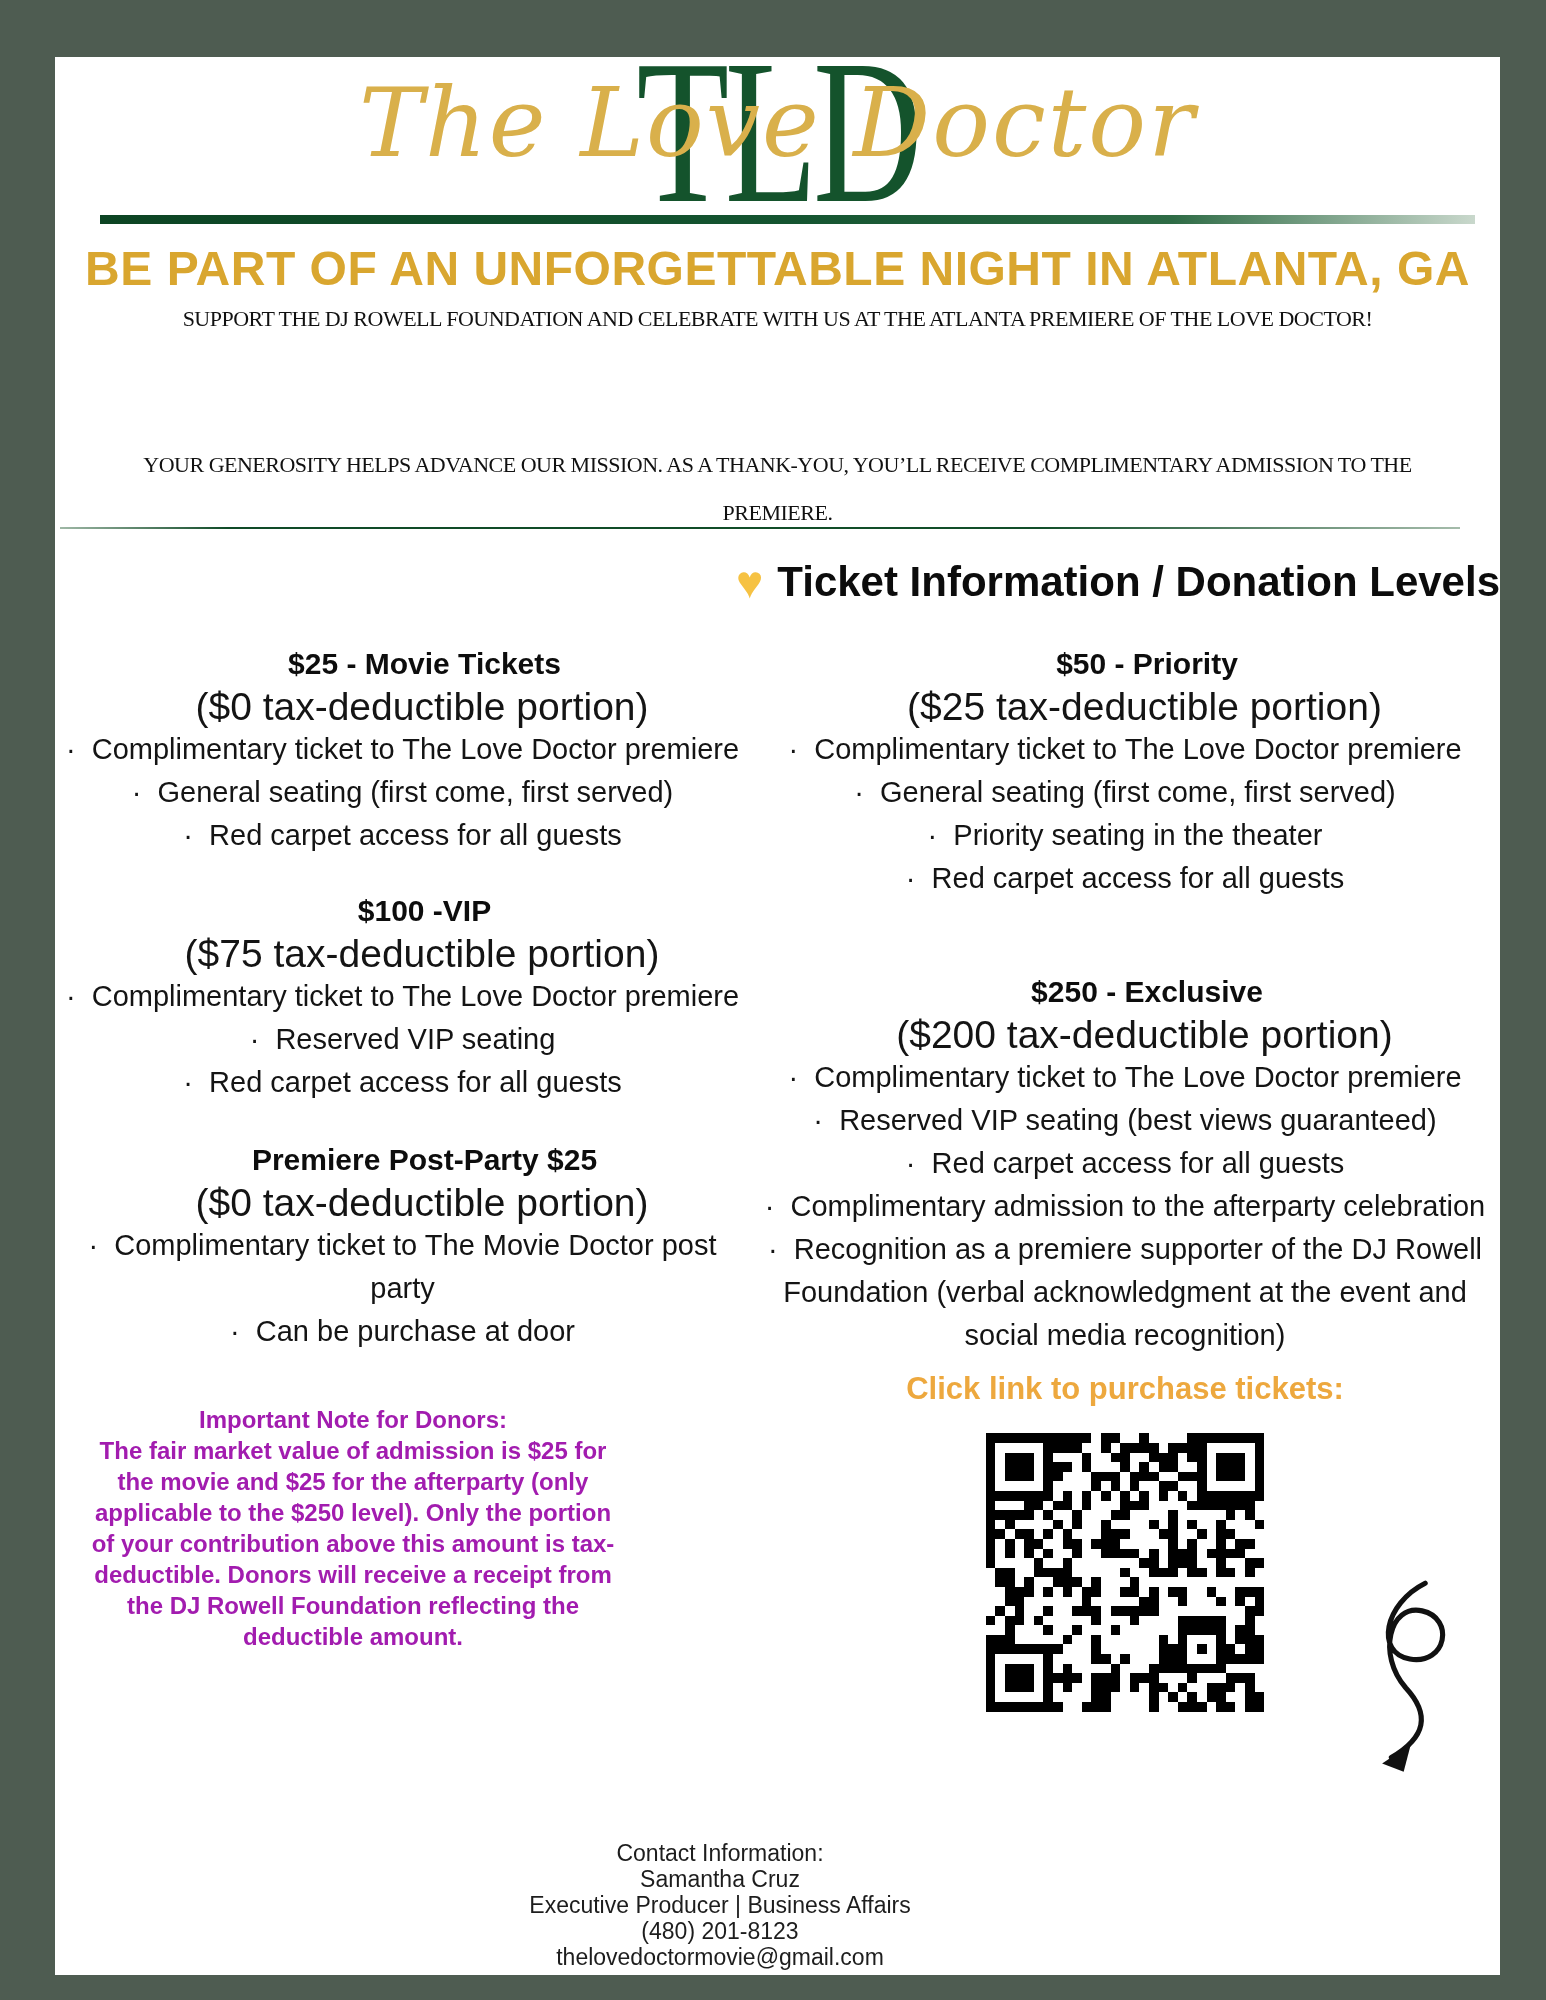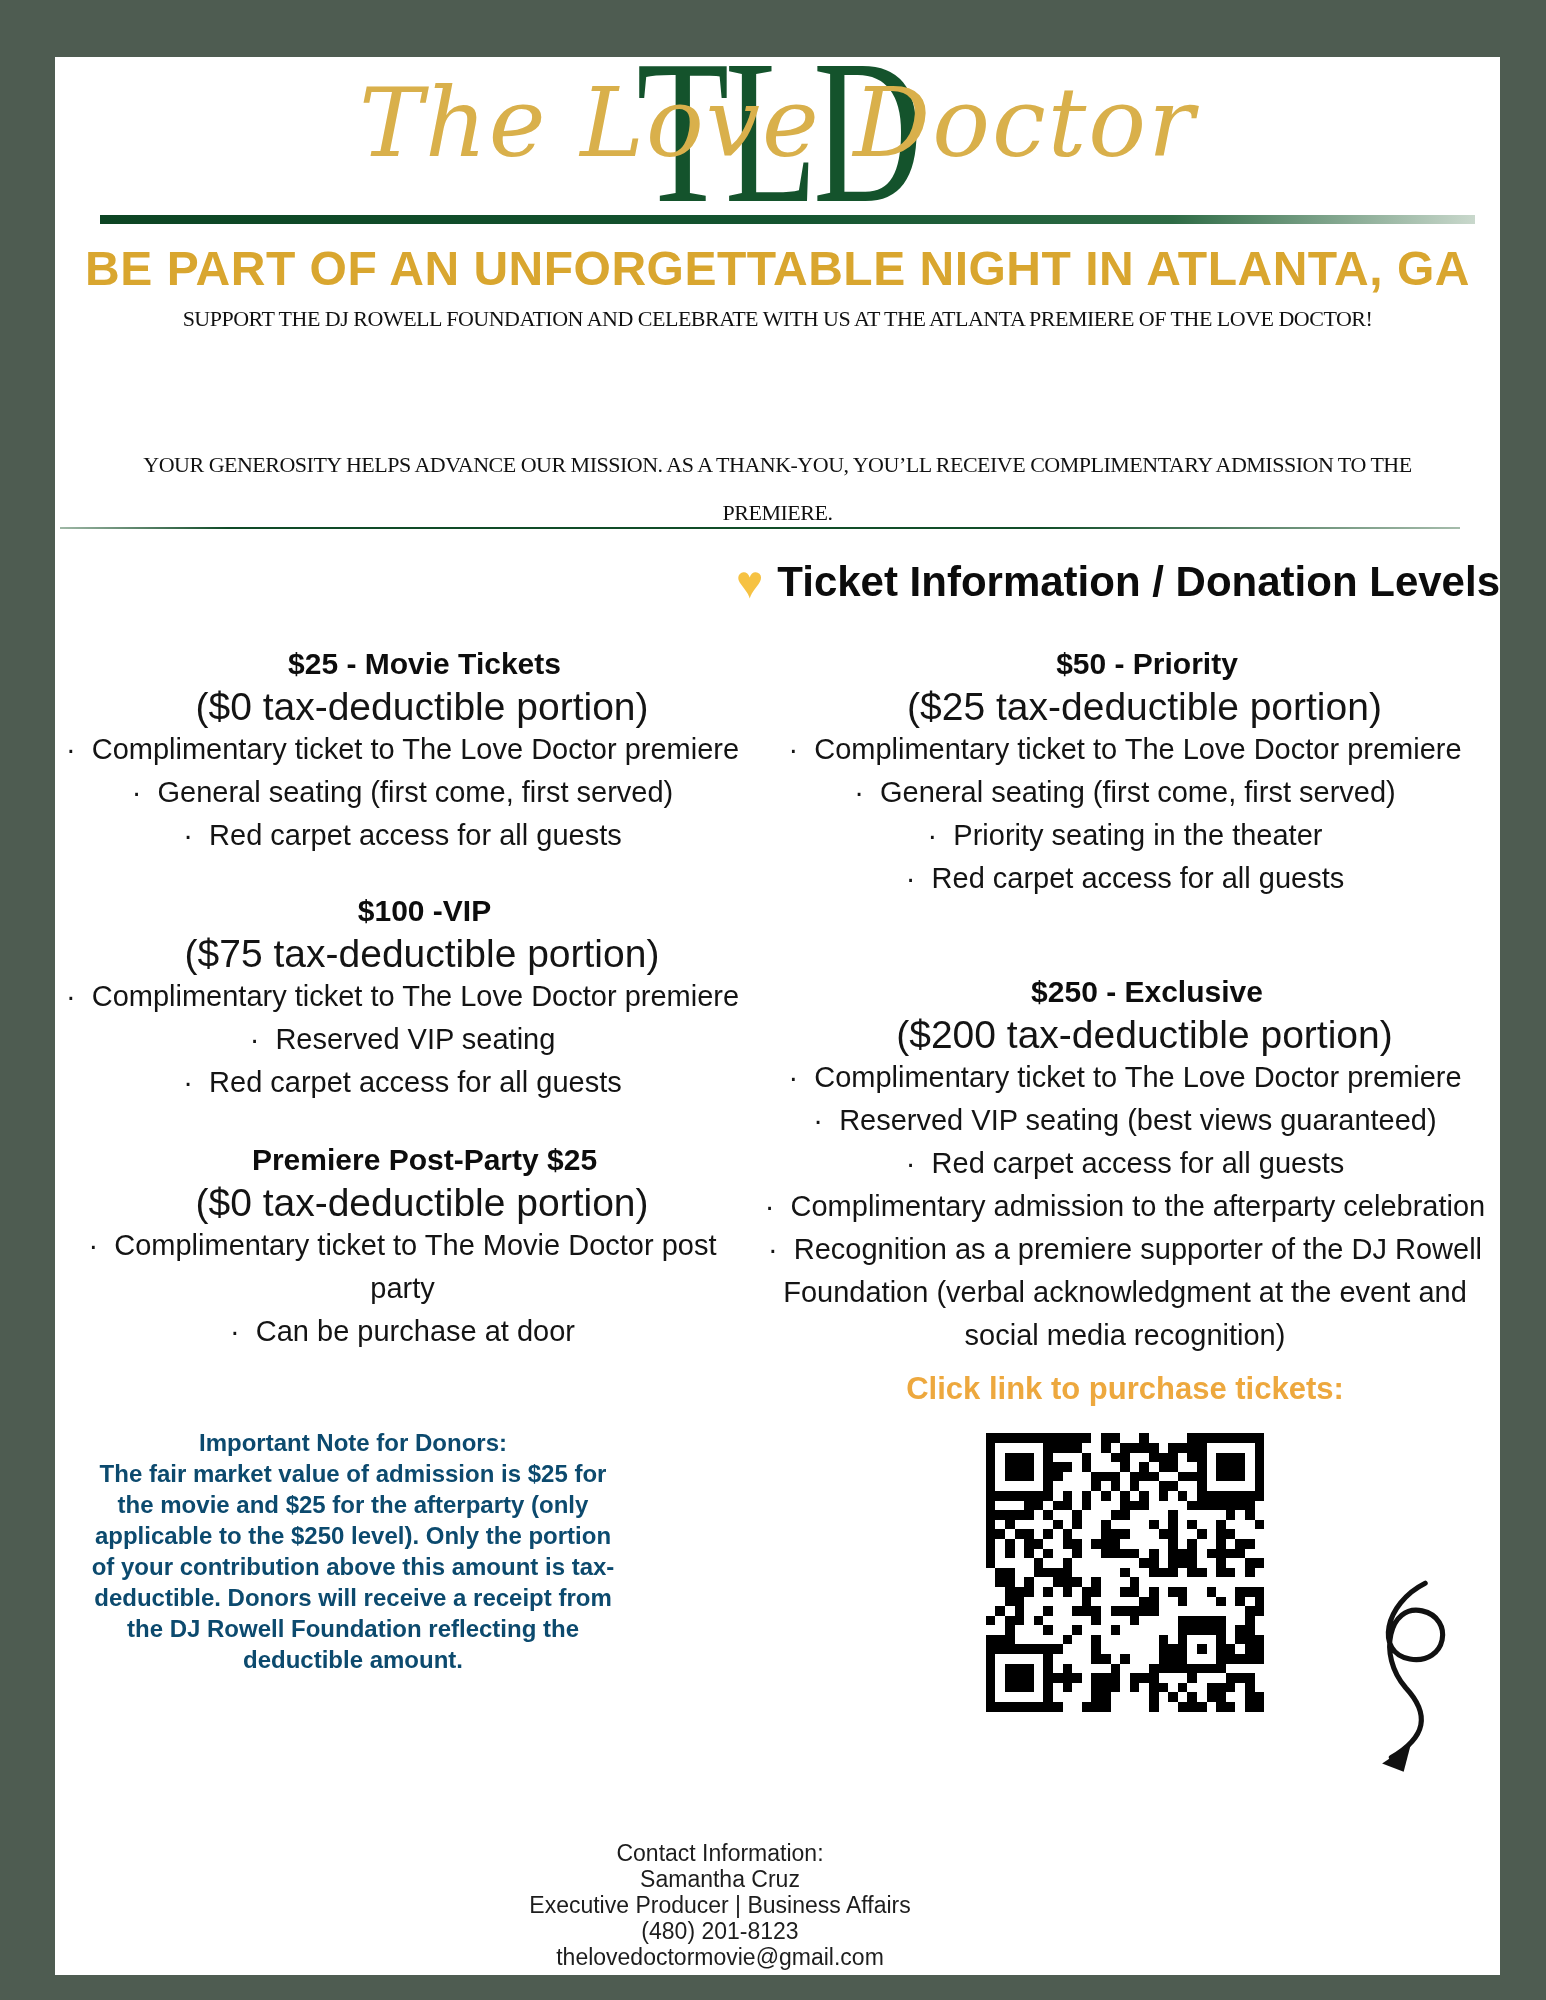--- a/index.html
+++ b/index.html
@@ -75,23 +75,23 @@
   .tier h3 { font-size:30px; font-weight:800; line-height:43px; color:#0d0d0d;padding-left:44px; }
   .tier .deduct { font-size:39px; line-height:43px; font-weight:400;margin-left:39px; }
   .bullets { list-style:none; }
   .bullets li { font-size:29px; line-height:43px; font-weight:400; }
   .bullets li span::before { content:"\00B7\00a0\00a0"; }
   .mt32 { margin-top:32px; }
   .mt34 { margin-top:34px; }
   .mt70 { margin-top:70px; }
   
   .note {
-    width:532px; margin:74px 0 0 32px;
+    width:532px; margin:51px 0 0 32px;
     text-align:center; font-weight:800;
-    font-size:24px; line-height:31px; color:#0c4a6e;
+    font-size:24px; line-height:31px; color:#a21caf;
   }
   .note .note-title { display:block; }
   
   .cta {
     margin-top:14px; text-align:center;
     font-size:31px; font-weight:800;
     color: var(--link_gold, #EDA83E);
   }
   .qr-wrap { margin-top:22px; text-align:center; }
   .qr {

